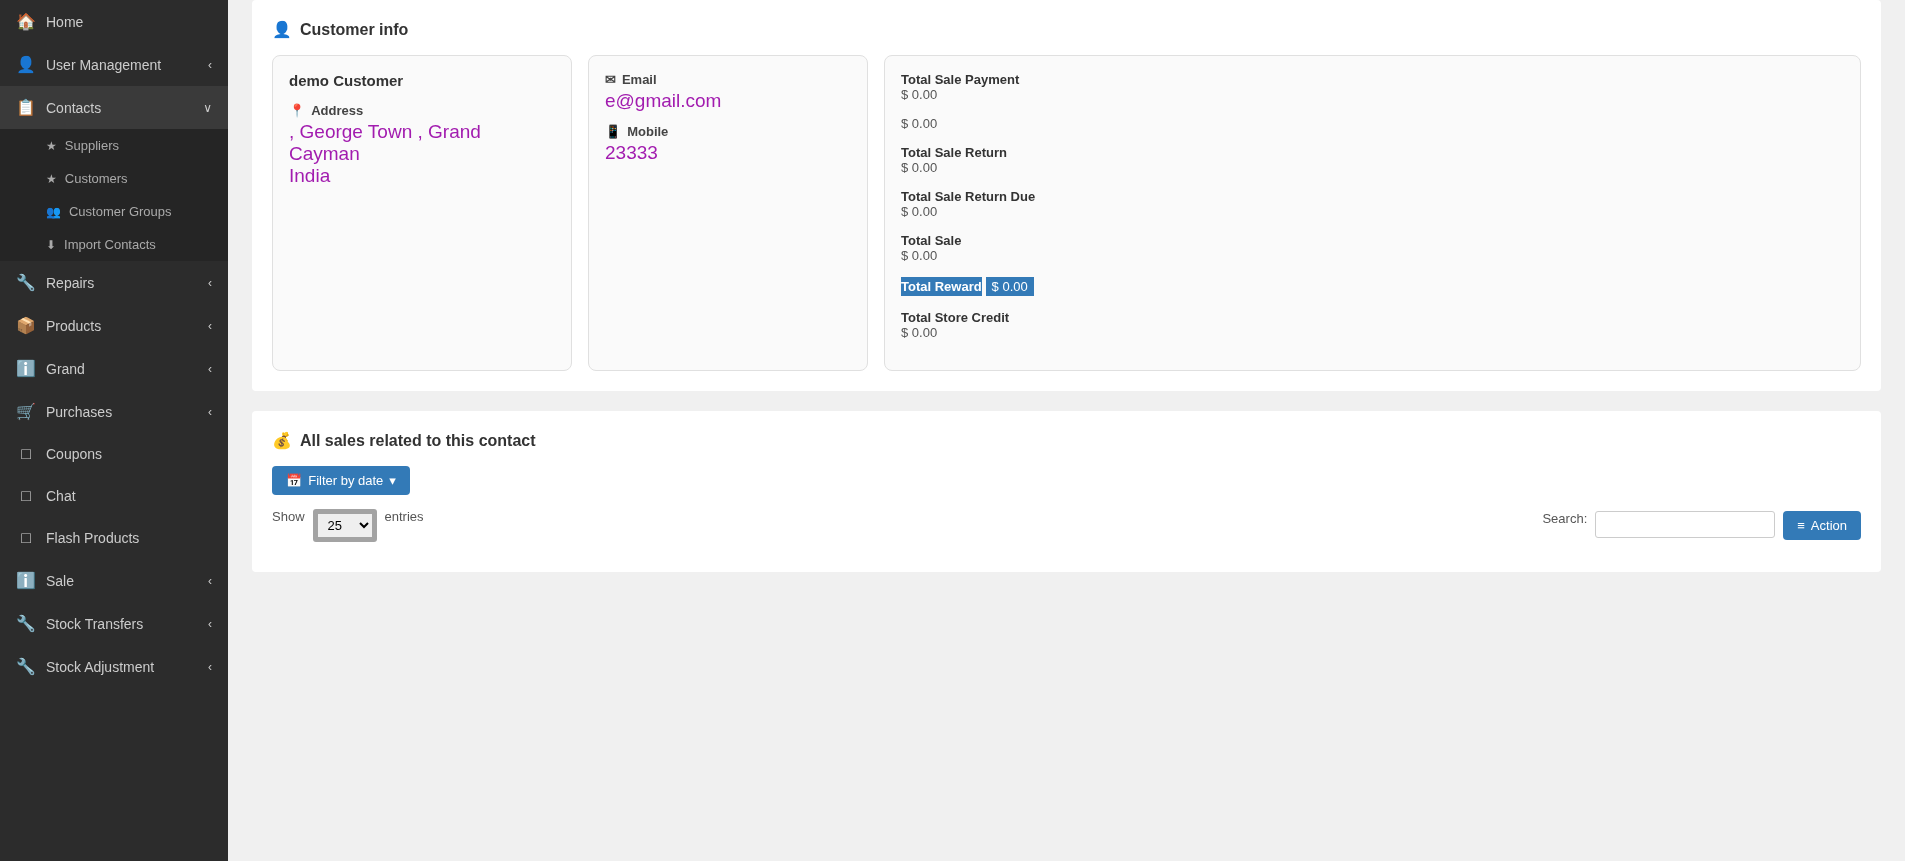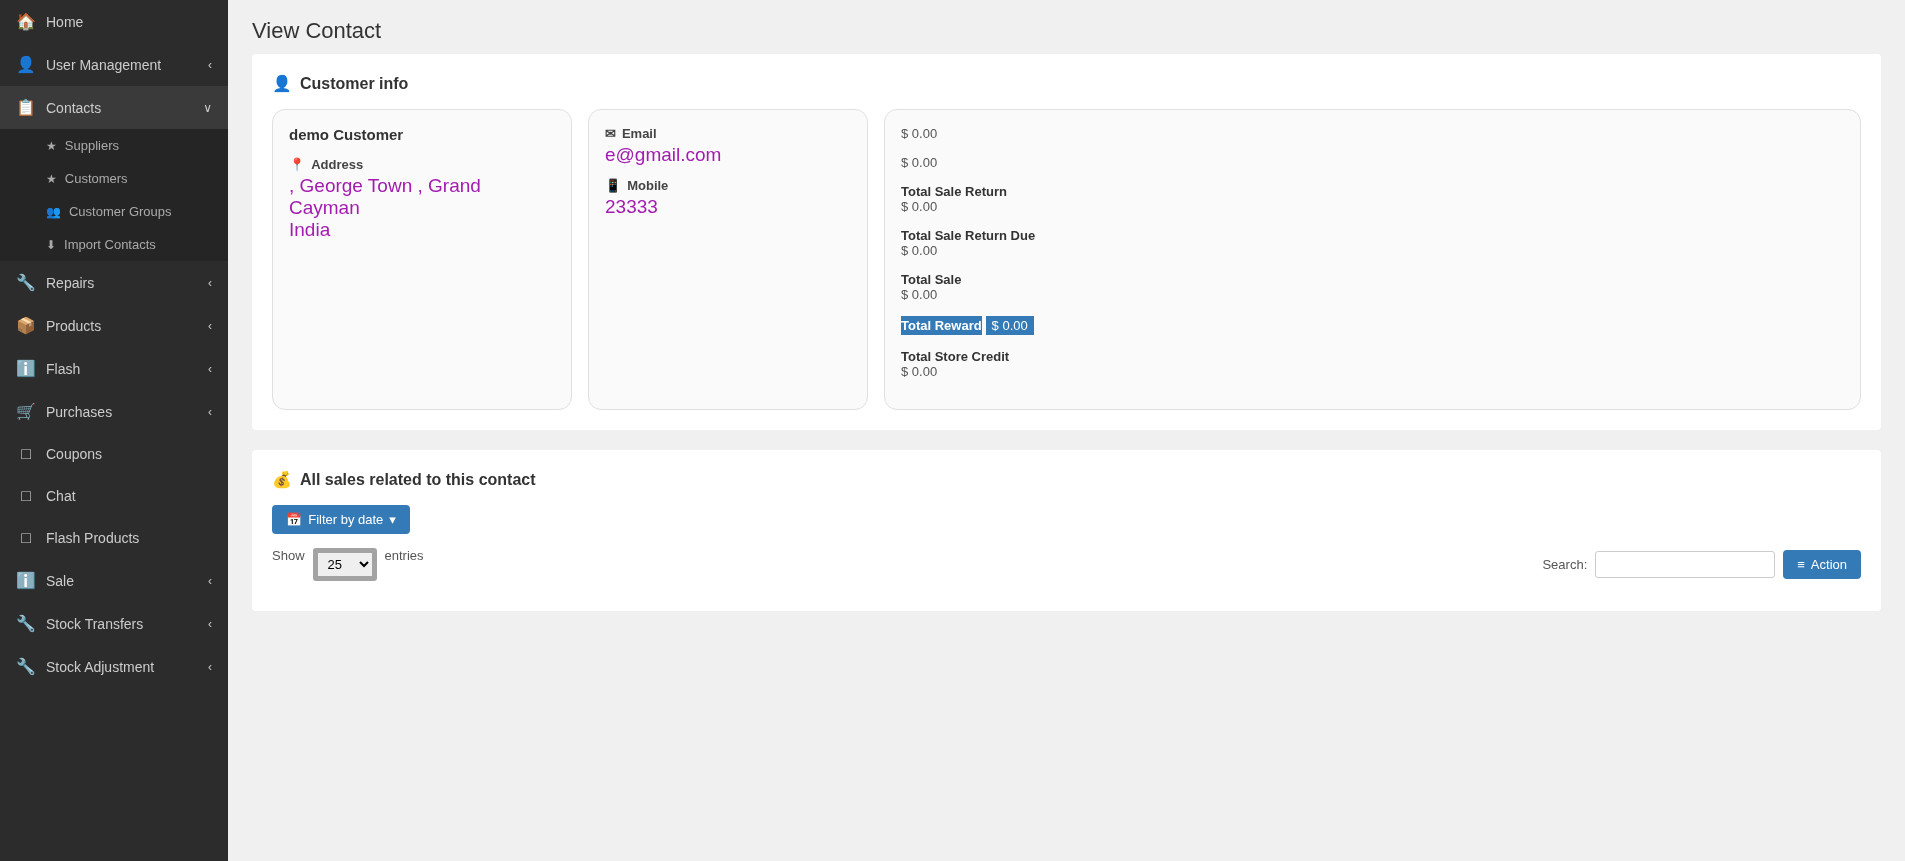--- a/index.html
+++ b/index.html
@@ -73,21 +73,21 @@
       display: flex;
       align-items: center;
       gap: 8px;
     }
     .info-grid {
       display: flex;
       gap: 16px;
     }
     .info-box {
       border: 1px solid #e0e0e0;
-      border-radius: 13px;
+      border-radius: 8px;
       padding: 16px;
       background: #fafafa;
     }
     .info-box-1 { flex: 0 0 300px; }
     .info-box-2 { flex: 0 0 280px; }
     .info-box-3 { flex: 1; }
 
     .customer-name {
       font-size: 15px;
       font-weight: 600;
@@ -168,21 +168,21 @@
       font-size: 13px;
     }
     .show-entries select {
       padding: 3px 6px;
       border: 5px solid #a3a3a3;
       border-radius: 3px;
       font-size: 13px;
     }
     .search-area {
       display: flex;
-      align-items: center;
+      align-items: flex-start;
       gap: 8px;
     }
     .search-area label {
       font-size: 13px;
       color: #555;
     }
     .search-area input {
       padding: 5px 8px;
       border: 1px solid #ccc;
       border-radius: 3px;
@@ -249,21 +249,21 @@
   </div>
 
   <div class="sidebar-item">
     <span class="icon">📦</span>
     <span>Products</span>
     <span class="chevron">‹</span>
   </div>
 
   <div class="sidebar-item">
     <span class="icon">ℹ️</span>
-    <span>Flash</span>
+    <span>Grand</span>
     <span class="chevron">‹</span>
   </div>
 
   <div class="sidebar-item">
     <span class="icon">🛒</span>
     <span>Purchases</span>
     <span class="chevron">‹</span>
   </div>
 
   <div class="sidebar-item">
@@ -294,21 +294,20 @@
   </div>
 
   <div class="sidebar-item">
     <span class="icon">🔧</span>
     <span>Stock Adjustment</span>
     <span class="chevron">‹</span>
   </div>
 </div>
 
 <div id="main">
-  <div class="page-header">View Contact</div>
 
   <div class="content-area">
 
     <div class="section-card">
       <div class="section-title">
         <span>👤</span>
         <span>Customer info</span>
       </div>
 
       <div class="info-grid">
@@ -341,20 +340,21 @@
               <span>📱</span>
               <span>Mobile</span>
             </div>
             <div class="info-value">23333</div>
           </div>
         </div>
 
         <div class="info-box info-box-3">
           <div id="stats-container">
               <div class="stat-row">
+      <div class="stat-label">Total Sale Payment</div>
       <div class="stat-value">$ 0.00</div>
     </div>
               <div class="stat-row">
       <div class="stat-value">$ 0.00</div>
     </div>
               <div class="stat-row">
       <div class="stat-label">Total Sale Return</div>
       <div class="stat-value">$ 0.00</div>
     </div>
               <div class="stat-row">

